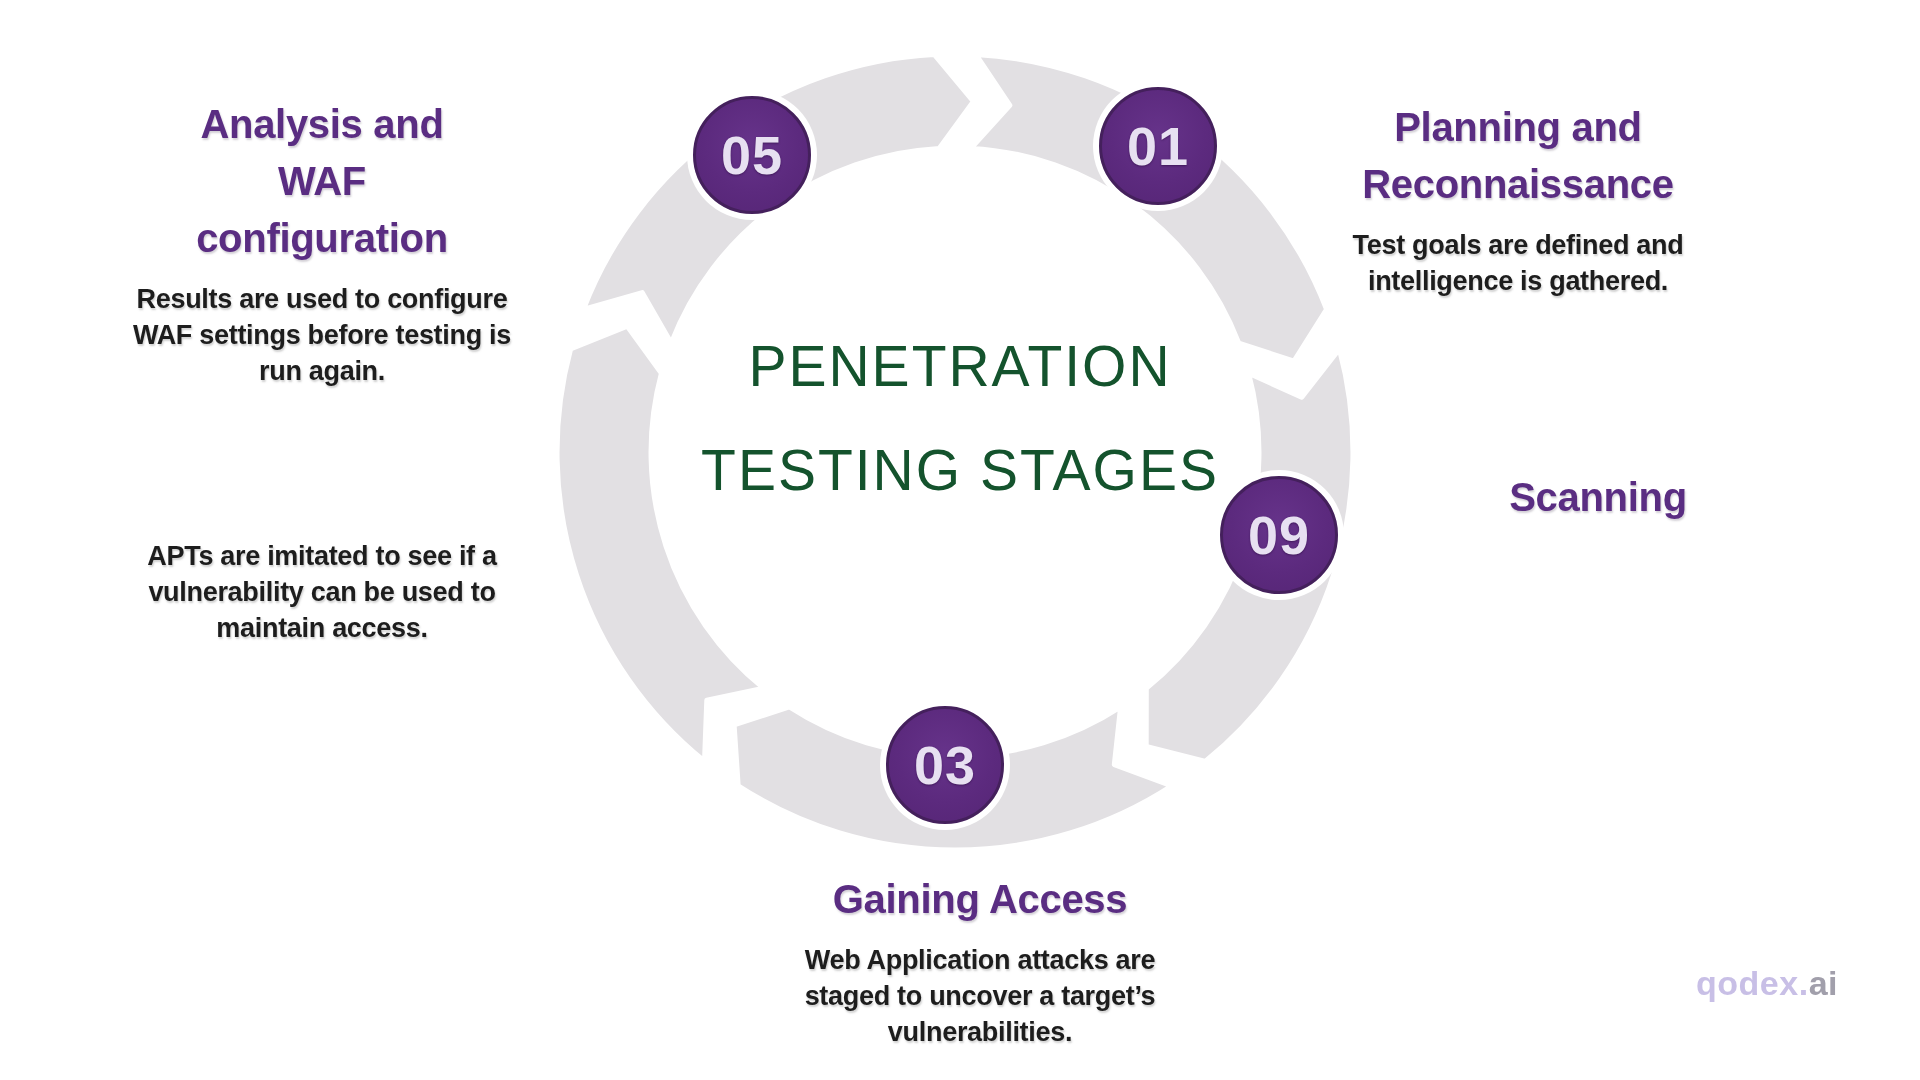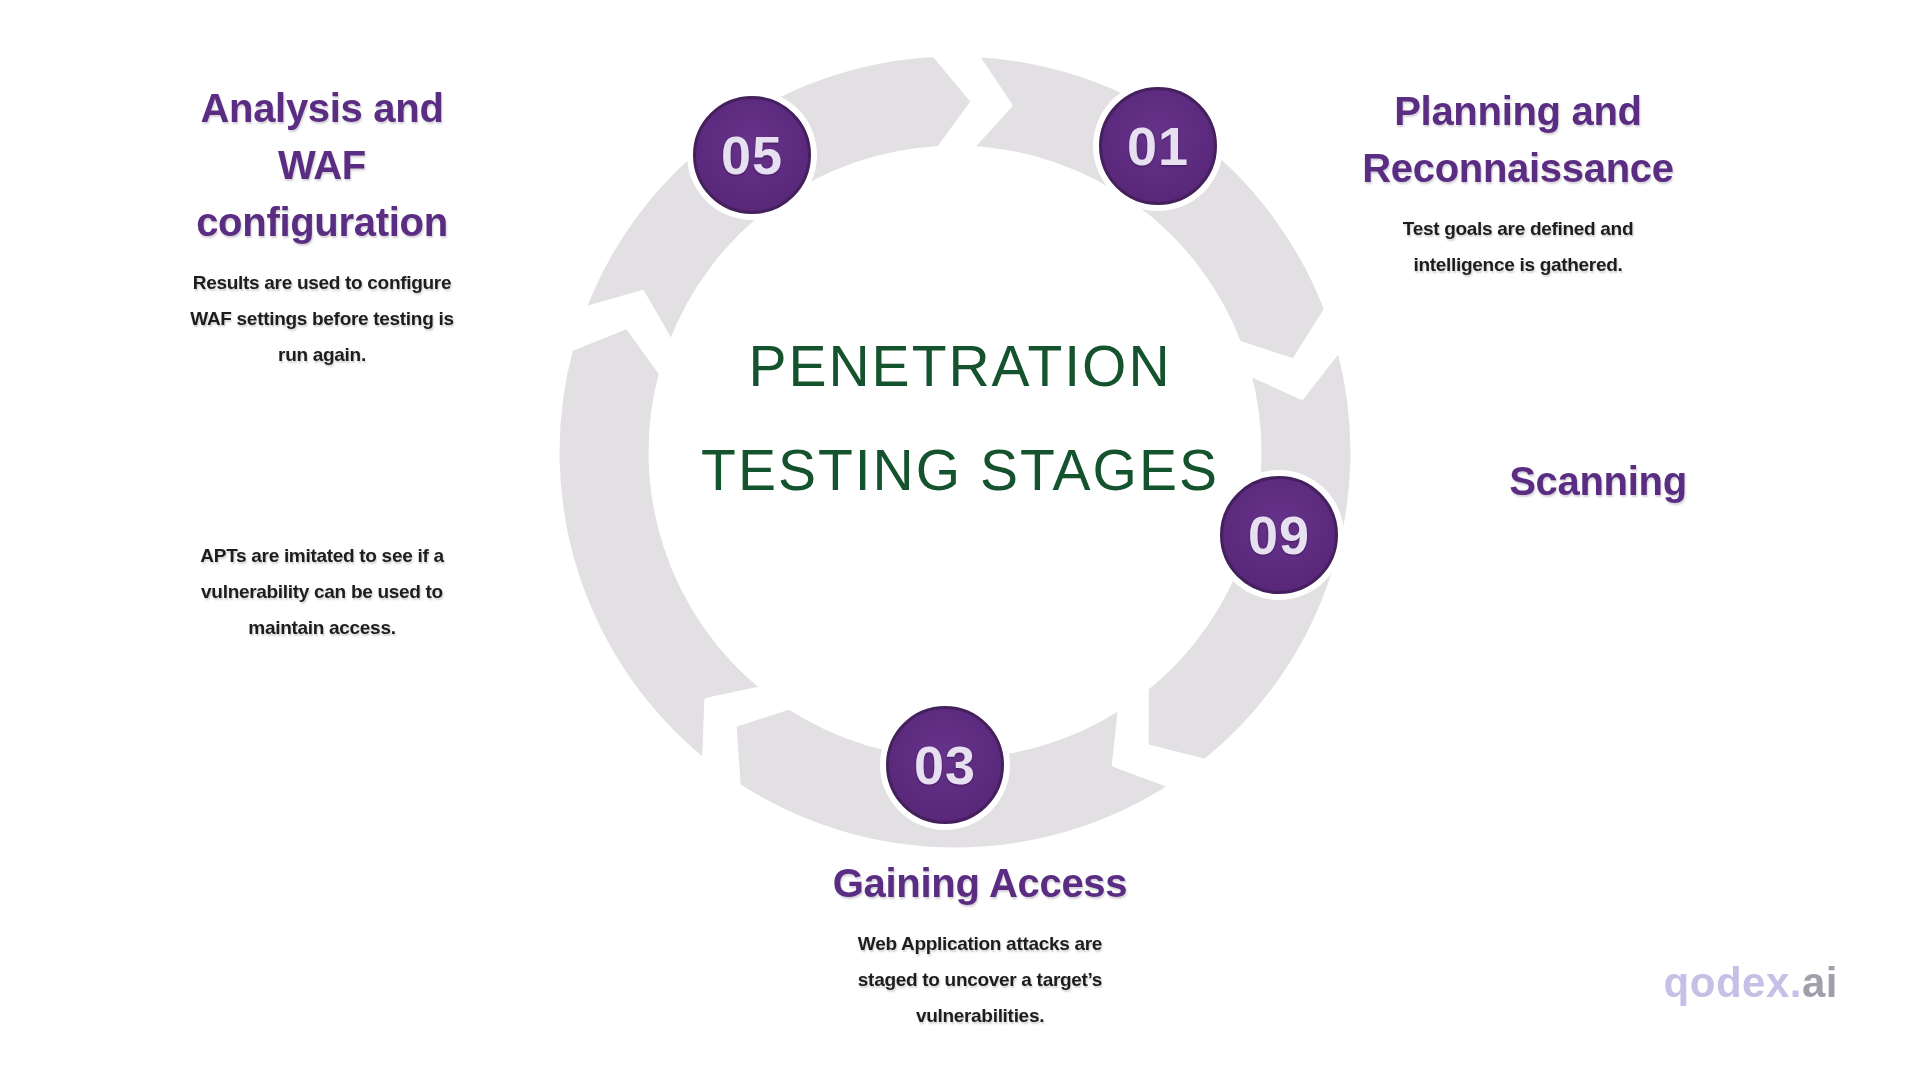--- a/index.html
+++ b/index.html
@@ -26,38 +26,38 @@
     text-shadow:0 1px 2px rgba(40,10,60,0.55);
   }
   .c01{left:1099px;top:87px;}
   .c02{left:1220px;top:476px;}
   .c03{left:886px;top:706px;}
   .c04{left:569px;top:479px;}
   .c05{left:693px;top:96px;}
 
   .stage{position:absolute;text-align:center;}
   .stage h2{
-    margin:0 0 14px 0;font-size:40px;line-height:57px;font-weight:700;
+    margin:16px 0 14px 0;font-size:40px;line-height:57px;font-weight:700;
     color:#5a2d82;white-space:pre-line;letter-spacing:-0.3px;
     text-shadow:1px 2px 2px rgba(110,100,120,0.30);
   }
   .stage p{
-    margin:0;font-size:19px;line-height:36px;font-weight:700;
+    margin:0;font-size:27px;line-height:36px;font-weight:700;
     color:#1d1d1d;white-space:pre-line;letter-spacing:-0.3px;
     text-shadow:1px 2px 2px rgba(120,120,120,0.35);
   }
   .s01{left:1288px;top:83px;width:460px;}
   .s02{left:1368px;top:453px;width:460px;}
   .s03{left:740px;top:855px;width:480px;}
   .s04{left:102px;top:538px;width:440px;}
   .s05{left:102px;top:80px;width:440px;}
 
   .logo{
     position:absolute;left:1588px;top:948px;width:250px;
-    text-align:right;font-size:42px;line-height:70px;font-weight:700;
+    text-align:right;font-size:34px;line-height:70px;font-weight:700;
     letter-spacing:0.5px;
   }
   .logo-brand{color:#c8bfe6;}
   .logo-suffix{color:#a19fab;}
 </style>
 </head>
 <body>
 
 <div class="canvas">
 

